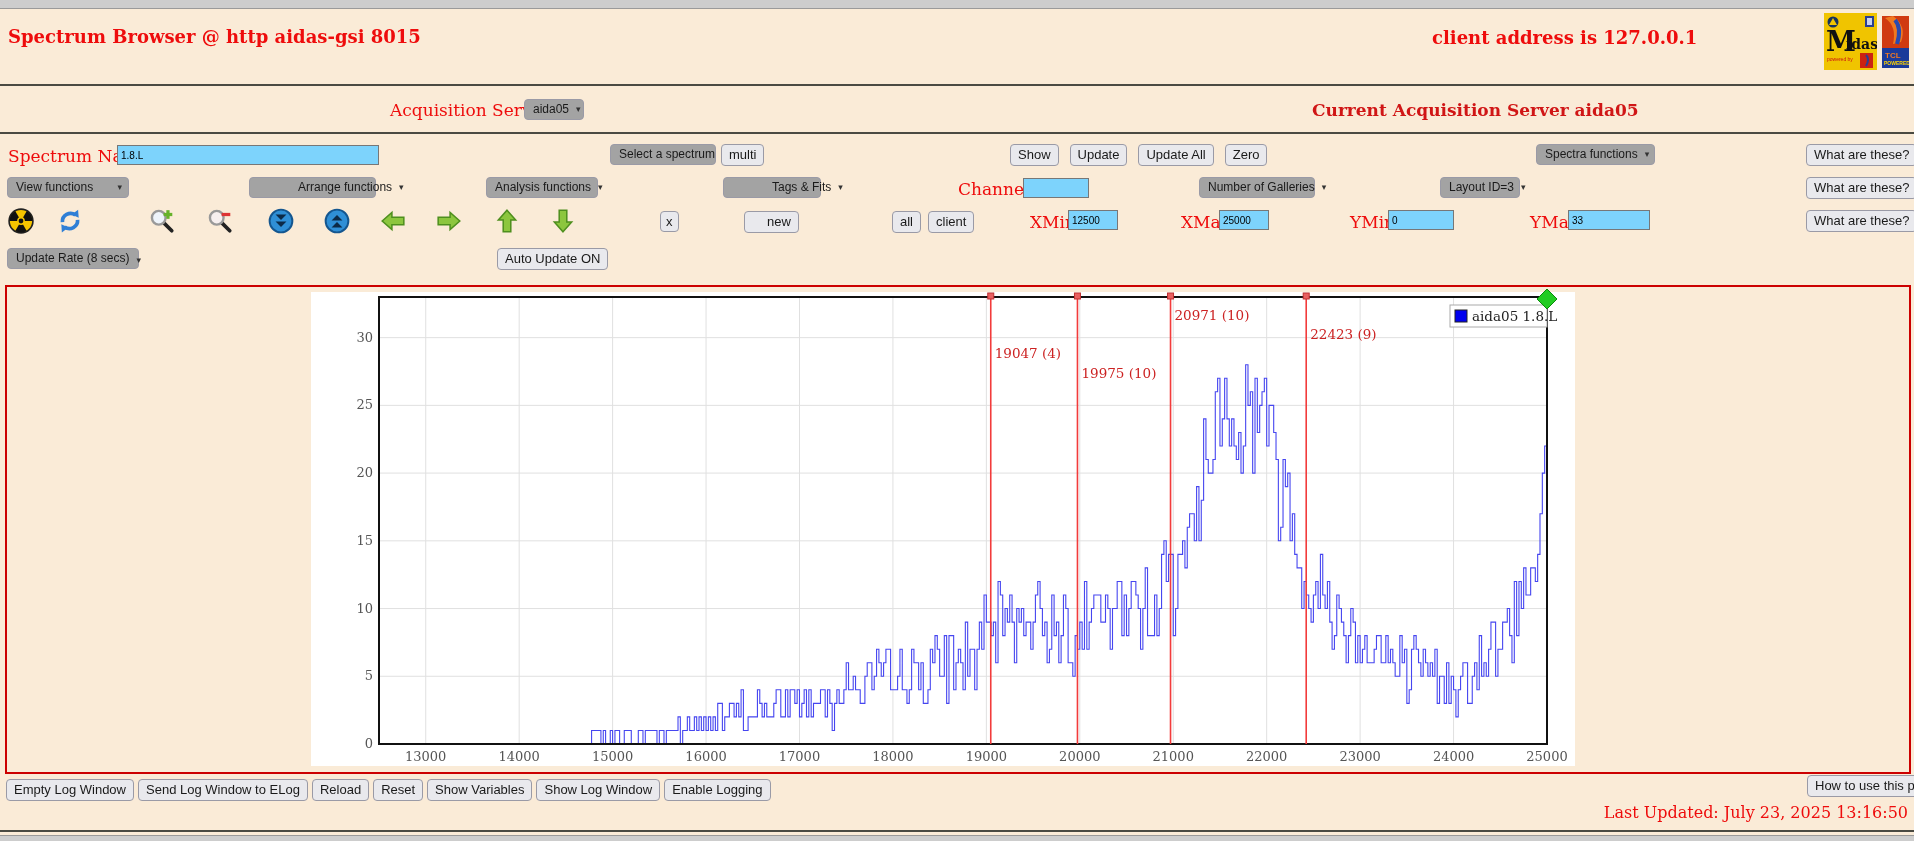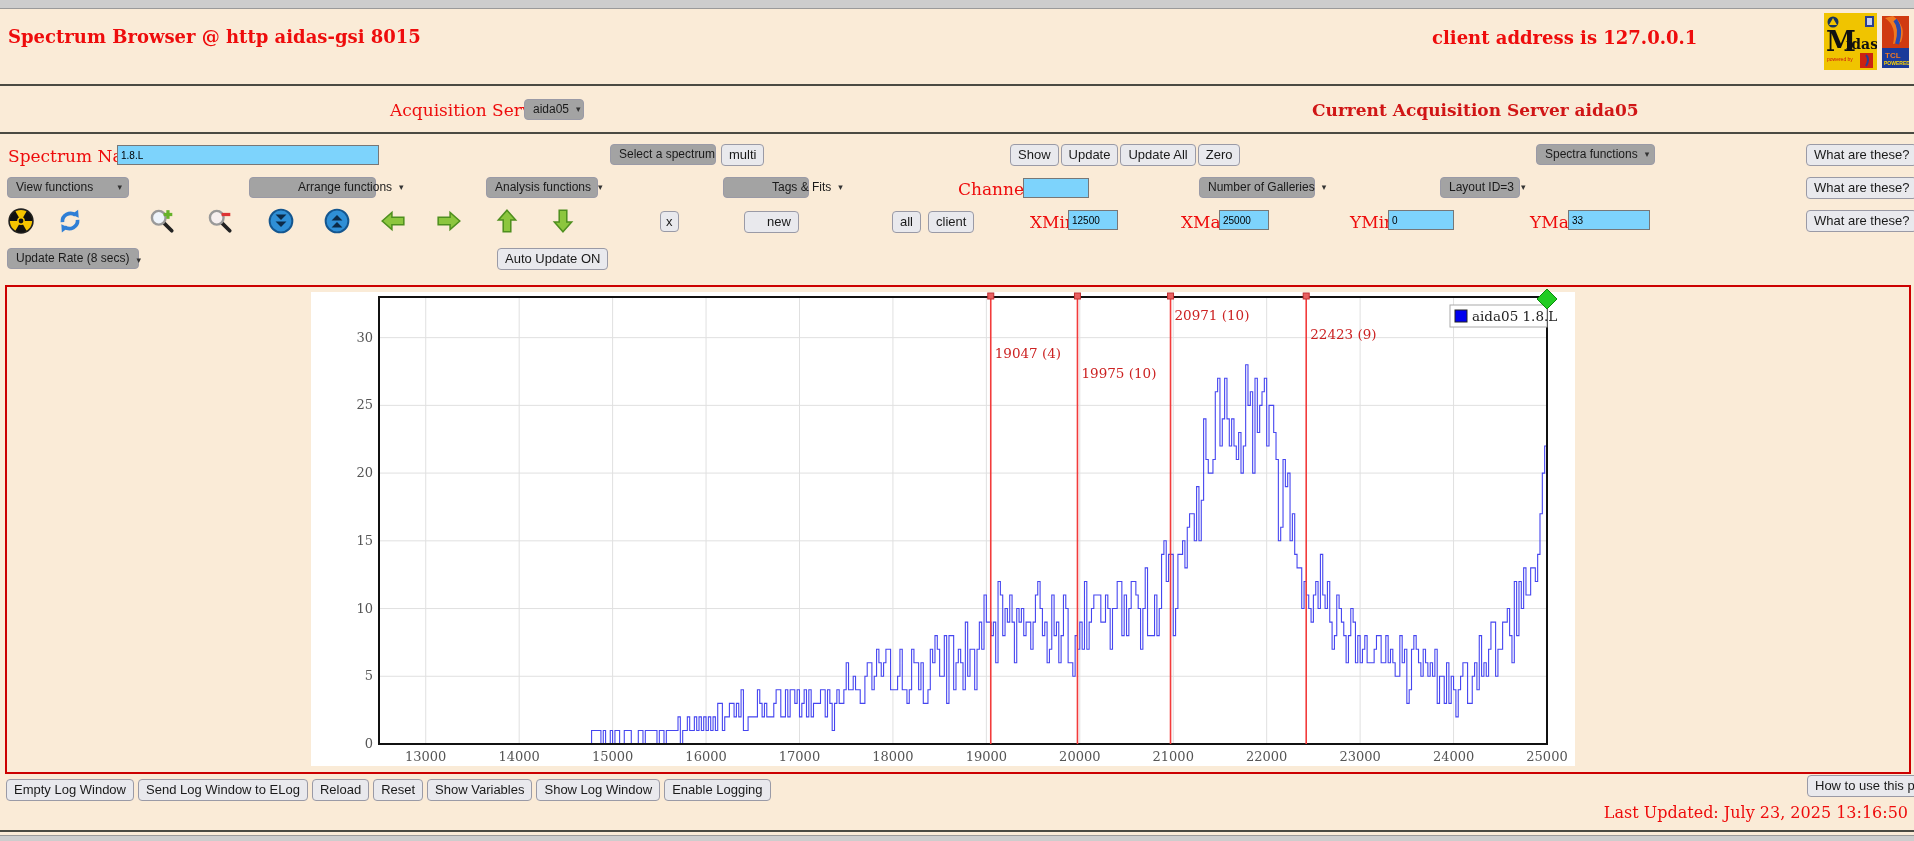--- a/index.html
+++ b/index.html
@@ -77,21 +77,21 @@
 
   <div class="hr" style="top:132px;"></div>
 
   <div class="abs redserif lbl" style="left:8px;top:146px;">Spectrum Name:</div>
   <input class="inp" style="left: 117px; top: 145px; width: 254px;" value="1.8.L">
   <div class="sel abs" style="left:610px;top:144px;width:106px;">
     <span>Select a spectrum</span>
     <span class="chev">▾</span>
   </div>
   <button class="btn abs" style="left:721px;top:144px;">multi</button>
-  <div class="abs" style="left:1010px;top:144px;display:flex;gap:2px;">
+  <div class="abs" style="left:1010px;top:144px;display:flex;gap:11px;">
     <button class="btn">Show</button>
     <button class="btn">Update</button>
     <button class="btn">Update All</button>
     <button class="btn">Zero</button>
   </div>
   <div class="sel abs" style="left:1505px;top:144px;width:119px;margin-left:31px;">
     <span>Spectra functions</span>
     <span class="chev">▾</span>
   </div>
   <button class="btn abs" style="left:1806px;top:144px;">What are these?</button>
@@ -101,21 +101,21 @@
     <span class="chev">▾</span>
   </div>
   <div class="sel abs" style="left:249px;top:177px;width:127px;padding-left:48px;">
     <span>Arrange functions</span>
     <span class="chev">▾</span>
   </div>
   <div class="sel abs" style="left:486px;top:177px;width:112px;">
     <span>Analysis functions</span>
     <span class="chev">▾</span>
   </div>
-  <div class="sel abs" style="left:723px;top:177px;width:86px;padding-left:48px;">
+  <div class="sel abs" style="left:723px;top:177px;width:98px;padding-left:48px;">
     <span>Tags &amp; Fits</span>
     <span class="chev">▾</span>
   </div>
   <div class="abs redserif lbl" style="left:958px;top:179px;">Channel:</div>
   <input class="inp" style="left: 1023px; top: 178px; width: 58px;" value="">
   <div class="sel abs" style="left:1199px;top:177px;width:116px;">
     <span>Number of Galleries</span>
     <span class="chev">▾</span>
   </div>
   <div class="sel abs" style="left:1440px;top:177px;width:80px;">

